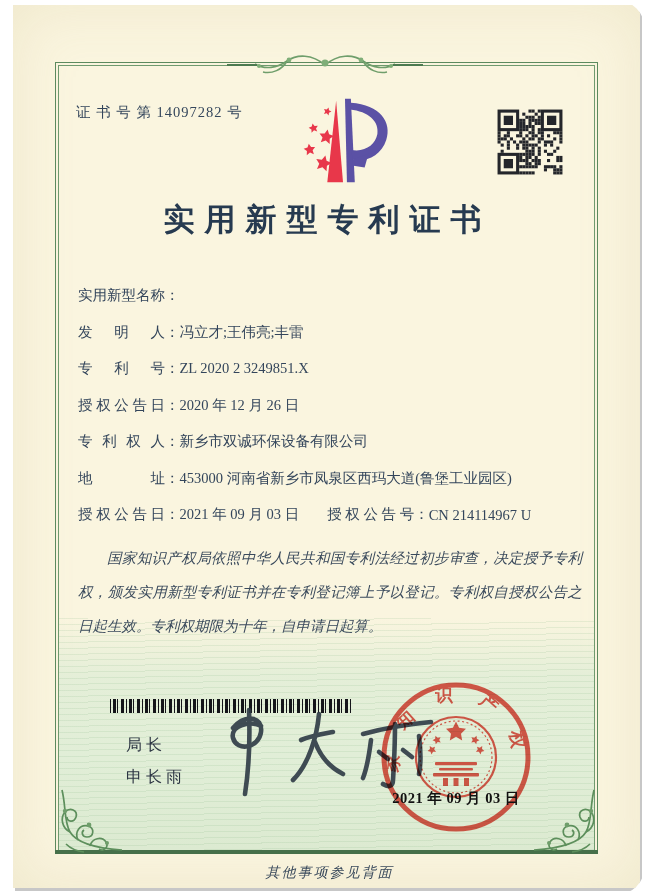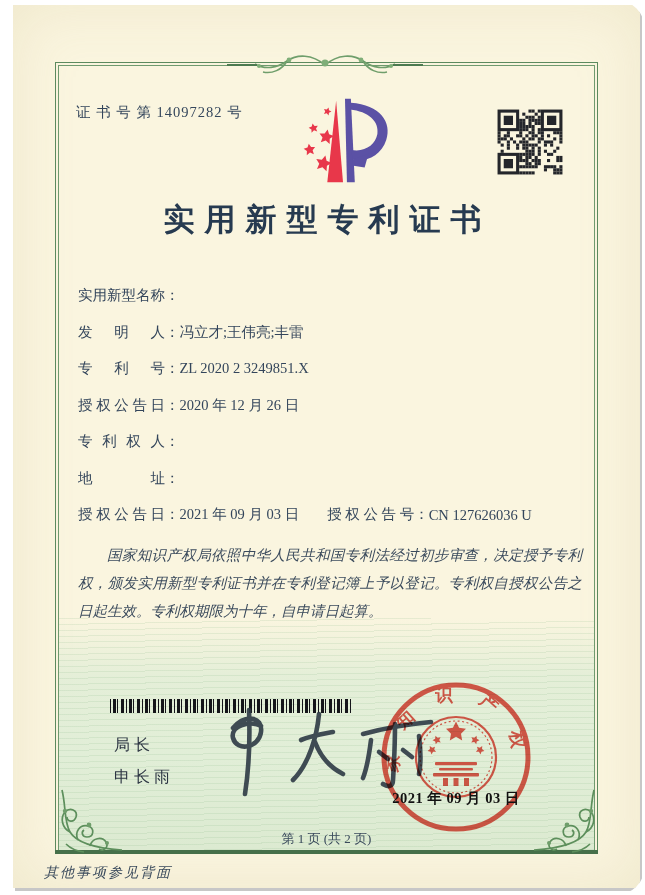--- a/index.html
+++ b/index.html
@@ -33,43 +33,43 @@
     color:#33455b; }
   .row { display:flex; align-items:baseline; height:22px; margin-bottom:14.5px; }
   .lbl { display:inline-block; width:87px; text-align:justify; text-align-last:justify;
     flex:none; }
   .colon { flex:none; }
   .val { white-space:nowrap; }
   .pair2 { display:flex; margin-left:28px;align-items:flex-end; }
   .lbl5 { display:inline-block; width:87px; text-align:justify; text-align-last:justify; flex:none; }
   
   .paras { position:absolute; left:78px; top:541px; width:504px; font-size:14.5px;
-    line-height:28px; color:#3a4a5c; text-align:justify; font-style:italic; }
+    line-height:34px; color:#3a4a5c; text-align:justify; font-style:italic; }
   .paras p { text-indent:2em; }
   
   .barcode { position:absolute; left:110px; top:699px; width:241px; height:14px;
     background:repeating-linear-gradient(90deg,
       #15151a 0 1.5px, rgba(0,0,0,0) 1.5px 3px,
       #15151a 3px 6.5px, rgba(0,0,0,0) 6.5px 7.5px,
       #15151a 7.5px 8.5px, rgba(0,0,0,0) 8.5px 11.5px,
       #15151a 11.5px 14px, rgba(0,0,0,0) 14px 16px); }
   .officer { position:absolute; left:114px; top:735px; font-family:"DejaVu Sans","Liberation Sans",sans-serif;
     font-size:16px; color:#2b3442; letter-spacing:4px; }
-  .officer div { margin-bottom:11px; }
+  .officer div { margin-bottom:11px;margin-left:12px; }
   .signature { position:absolute; left:205px; top:706px; width:235px; height:95px; }
   .seal { position:absolute; left:377px; top:678px; width:158px; height:158px;
     mix-blend-mode:multiply; opacity:.92; }
   .seal-date { position:absolute; left:380px; top:789px; width:152px; text-align:center;
     font-size:14.5px; font-weight:bold; color:#111; letter-spacing:.5px; white-space:nowrap; }
   .orn-bl { position:absolute; left:56px; top:788px; width:68px; height:68px; }
   .orn-br { position:absolute; left:532px; top:788px; width:68px; height:68px; transform:scaleX(-1); }
   .orn-top { position:absolute; left:227px; top:52px; width:196px; height:26px; }
   .page-info { position:absolute; left:55px; top:830px; width:543px; text-align:center;
     font-size:13px; color:#3a4a5c; }
-  .back-note { position:absolute; left:44px; top:864px; width:543px; text-align:left;
+  .back-note { position:absolute; left:58px; top:864px; width:543px; text-align:center;
     font-size:14px; color:#3a4a5c; font-style:italic; letter-spacing:2px; }
 </style>
 </head>
 <body>
 
 <div class="scan">
   <div class="paper"></div>
 
   <div class="frame">
     <div class="green-panel"></div>
@@ -321,33 +321,35 @@
       <span class="val">ZL 2020 2 3249851.X</span>
     </div>
     <div class="row">
       <span class="lbl">授权公告日</span>
         <span class="colon">：</span>
       <span class="val">2020 年 12 月 26 日</span>
     </div>
     <div class="row">
       <span class="lbl">专利权人</span>
         <span class="colon">：</span>
+      <span class="val">新乡市双诚环保设备有限公司</span>
     </div>
     <div class="row">
       <span class="lbl">地址</span>
         <span class="colon">：</span>
+      <span class="val">453000 河南省新乡市凤泉区西玛大道(鲁堡工业园区)</span>
     </div>
     <div class="row">
       <span class="lbl">授权公告日</span>
         <span class="colon">：</span>
       <span class="val">2021 年 09 月 03 日</span>
       <span class="pair2">
         <span class="lbl5">授权公告号</span>
           <span class="colon">：</span>
-        <span class="val">CN 127626036 U</span>
+        <span class="val">CN 214114967 U</span>
       </span>
     </div>
   </div>
 
   <div class="paras">
     <p>国家知识产权局依照中华人民共和国专利法经过初步审查，决定授予专利权，颁发实用新型专利证书并在专利登记簿上予以登记。专利权自授权公告之日起生效。专利权期限为十年，自申请日起算。</p>
   </div>
 
   <div class="barcode"></div>
 
@@ -393,15 +395,14 @@
           <rect x="76.5" y="100" width="5" height="8"></rect>
           <rect x="87" y="100" width="5" height="8"></rect>
       </g>
       <text font-size="17.5" font-weight="bold" fill="#e23a2e" font-family="'DejaVu Sans',sans-serif" letter-spacing="24">
         <textPath href="#sealArc" startOffset="50%" text-anchor="middle">国家知识产权局</textPath>
       </text>
     </g>
   </svg>
   <div class="seal-date">2021 年 09 月 03 日</div>
 
-  <div class="page-info">第 1 页 (共 2 页)</div>
   <div class="back-note">其他事项参见背面</div>
 </div>
 
 </body></html>

